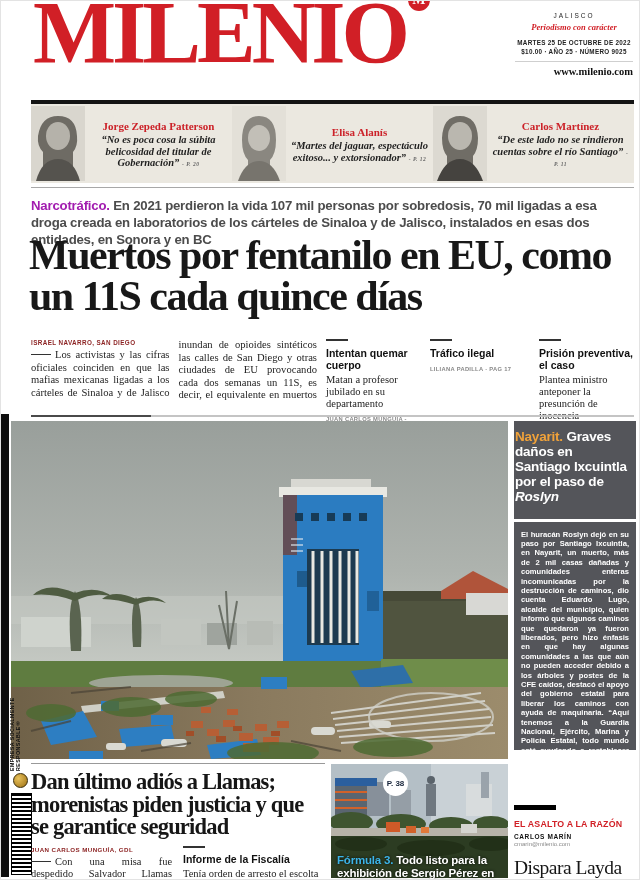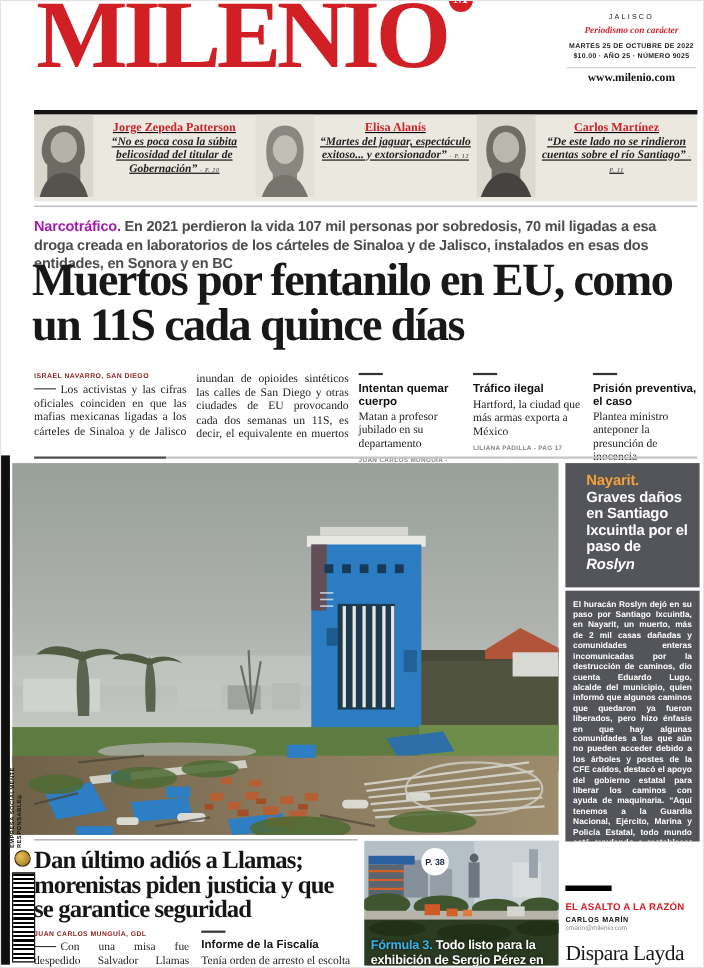--- a/index.html
+++ b/index.html
@@ -13,25 +13,25 @@
         vertical-align:58px;margin-left:2px;font-family:"Liberation Serif",serif;}
   .mast-right{position:absolute;right:6px;top:10px;width:118px;text-align:center;}
   .mast-edition{font-family:"Liberation Serif",serif;font-weight:bold;font-size:19px;color:#111;letter-spacing:.5px;}
   .mast-dot{display:inline-block;width:4px;height:4px;background:#d11f26;vertical-align:12px;margin-left:1px;}
   .mast-region{font-size:6.5px;letter-spacing:2px;color:#222;margin-top:1px;}
   .mast-slogan{font-family:"Liberation Serif",serif;font-style:italic;font-weight:bold;
         font-size:8.5px;color:#d11f26;margin-top:3px;}
   .mast-date{font-size:6.3px;font-weight:bold;color:#222;margin-top:7px;letter-spacing:.3px;}
   .mast-price{font-size:6.3px;font-weight:bold;color:#222;margin-top:2px;letter-spacing:.3px;}
   .mast-web{font-family:"Liberation Serif",serif;font-weight:bold;font-size:10.5px;color:#111;
-        margin-top:6px;padding-top:4px;border-top:1px solid #cfcfcf;}
+        margin-top:6px;padding-top:4px;border-top:1px solid #cfcfcf;text-align:right;}
   
   .colstrip{position:absolute;left:30px;right:5px;top:99px;height:79px;background:#ebe8e0;
         border-top:4px solid #141414;display:flex;}
-  .colcell{flex:1;display:flex;align-items:flex-start;overflow:hidden;text-decoration:underline;}
+  .colcell{flex:1;display:flex;align-items:center;overflow:hidden;}
   .colphoto{width:54px;flex:0 0 54px;}
   .coltext{flex:1;padding:6px 4px 4px 4px;text-align:center;}
   .colname{font-family:"Liberation Serif",serif;font-weight:bold;font-size:11px;color:#cc2229;}
   .colquote{font-family:"Liberation Serif",serif;font-style:italic;font-weight:bold;
         font-size:10.5px;line-height:1.12;color:#1f1f1f;margin-top:2px;}
   .colpage{font-size:5.5px;font-weight:bold;color:#666;letter-spacing:.5px;}
   
   .lead{position:absolute;left:30px;right:5px;top:186px;border-top:1px solid #a8a8a8;
         padding-top:9px;font-size:13.2px;line-height:1.3;color:#4c4c4c;font-weight:bold;letter-spacing:-.2px;}
   .kicker{color:#a21caf;}
@@ -47,21 +47,21 @@
   .brief .rule{width:22px;height:2px;background:#333;margin-bottom:7px;}
   .brief-title{font-size:10.5px;font-weight:bold;color:#111;line-height:1.1;}
   .brief-text{font-family:"Liberation Serif",serif;font-size:10.5px;line-height:1.15;color:#222;margin-top:3px;}
   .brief-by{font-size:5.8px;font-weight:bold;color:#888;letter-spacing:.3px;margin-top:6px;}
   .divider{position:absolute;left:30px;right:5px;top:414px;height:2px;
         background:linear-gradient(90deg,#4a4a4a 0 120px,#c4c4c4 120px);}
   
   .leftbar{position:absolute;left:0;top:413px;bottom:2px;width:8px;background:#0e0e0e;}
   .mainphoto{position:absolute;left:10px;top:420px;width:497px;height:338px;overflow:hidden;}
   .nay{position:absolute;left:513px;top:420px;width:122px;}
-  .nay-head{background:#54555a;color:#fff;padding:8px 7px 14px 19px;font-weight:bold;
+  .nay-head{background:#54555a;color:#fff;padding:8px 7px 14px 1px;font-weight:bold;
         font-size:13.5px;line-height:1.12;letter-spacing:-.2px;}
   .nay-kick{color:#f0a23a;}
   .nay-body{background:#54555a;color:#fff;margin-top:3px;padding:8px 7px;height:212px;overflow:hidden;
         font-size:7.6px;font-weight:bold;line-height:1.24;text-align:justify;}
   
   .esr-label{position:absolute;left:9px;top:688px;height:82px;width:20px;
         writing-mode:vertical-rl;transform:rotate(180deg);font-size:5.3px;font-weight:bold;
         color:#111;letter-spacing:.4px;line-height:1.1;}
   .esr-logo{position:absolute;left:12px;top:772px;width:13px;height:13px;border-radius:50%;
         background:radial-gradient(circle at 35% 35%,#e8c15a,#9c6f14);border:1px solid #3a2c07;}
@@ -161,21 +161,20 @@
     </div>
     <div class="brief">
       <div class="rule"></div>
       <div class="brief-title">Intentan quemar cuerpo</div>
       <div class="brief-text">Matan a profesor jubilado en su departamento</div>
       <div class="brief-by">JUAN CARLOS MUNGUÍA - PAG 5</div>
     </div>
     <div class="brief">
       <div class="rule"></div>
       <div class="brief-title">Tráfico ilegal</div>
-      <div class="brief-text">Hartford, la ciudad que más armas exporta a México</div>
       <div class="brief-by">LILIANA PADILLA - PAG 17</div>
     </div>
     <div class="brief">
       <div class="rule"></div>
       <div class="brief-title">Prisión preventiva, el caso</div>
       <div class="brief-text">Plantea ministro anteponer la presunción de inocencia</div>
       <div class="brief-by">JOSÉ ANTONIO BELMONT - PAG 19</div>
     </div>
   </div>
 

